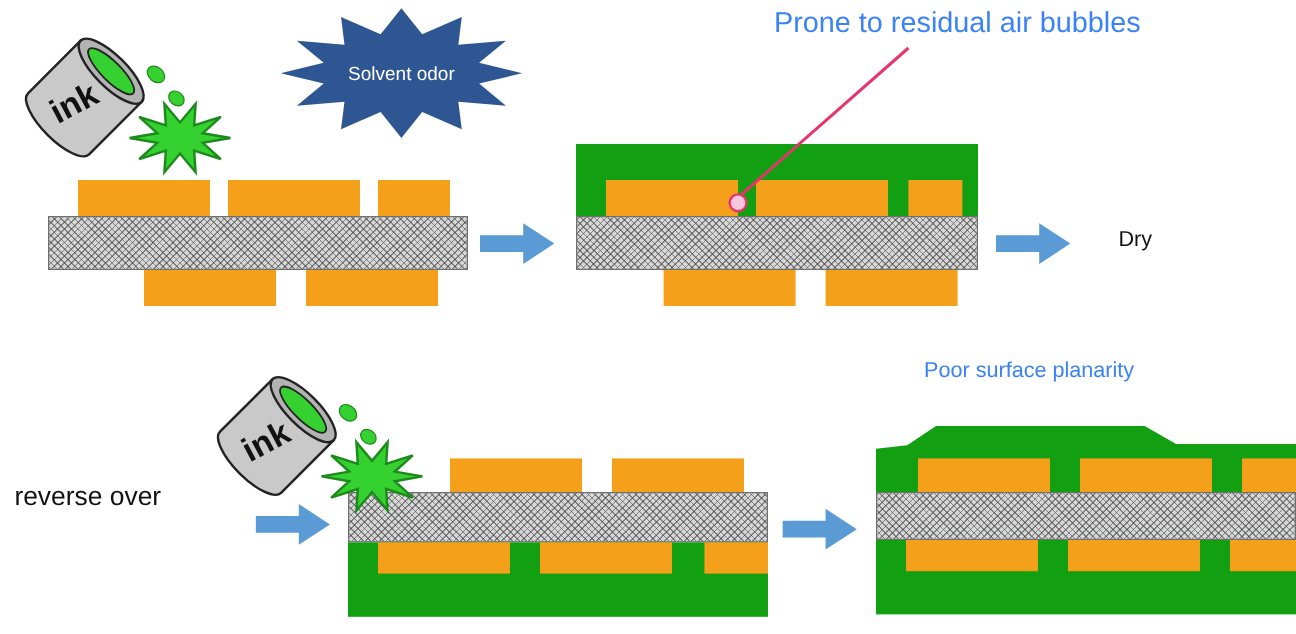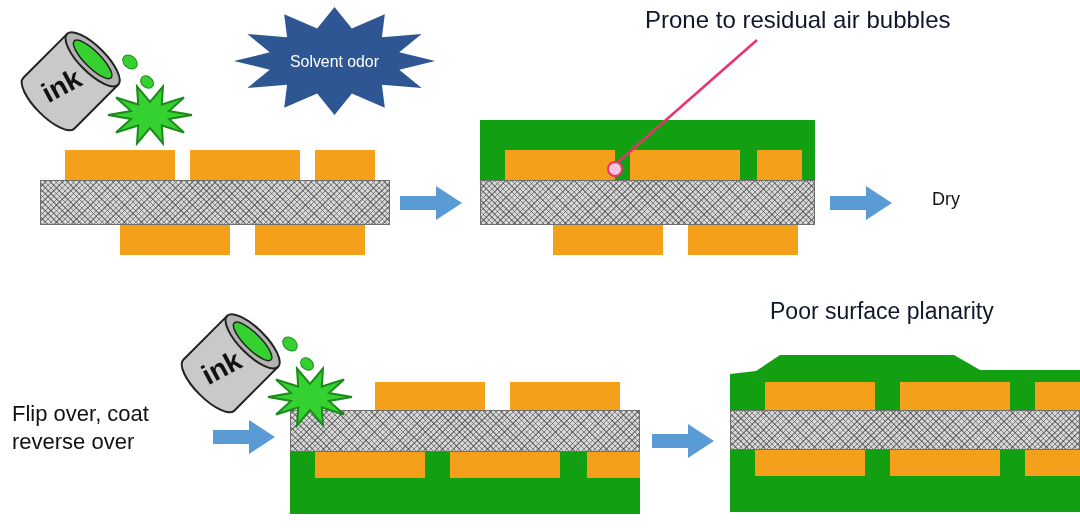--- a/index.html
+++ b/index.html
@@ -13,24 +13,24 @@
   .coat{position:absolute;background:#12A012;}
   .substrate{
     position:absolute;box-sizing:border-box;
     background-color:#d6d6d6;
     background-image:
       repeating-linear-gradient(45deg, rgba(60,60,60,.55) 0 1px, transparent 1px 4px),
       repeating-linear-gradient(-45deg, rgba(60,60,60,.55) 0 1px, transparent 1px 4px);
     border:1px solid #6f6f6f;
   }
   .label{position:absolute;white-space:nowrap;z-index:8;}
-  .label.red{color:#0f172a;}
+  .label.red{color:#3b82f6;}
   .label.dark{color:#111111;}
   .note-big{font-size:24px;}
-  .note-mid{font-size:23px;}
+  .note-mid{font-size:18px;}
   .note-dry{font-size:18px;}
   .flip-note{font-size:22px;line-height:28px;}
   .flip-note span{display:block;}
   .icon-layer{position:absolute;z-index:6;}
   .overlay{position:absolute;left:0;top:0;z-index:10;pointer-events:none;}
 </style>
 </head>
 <body>
 
 <div class="canvas">
@@ -82,21 +82,20 @@
   <div class="label dark note-dry" style="left:932px;top:189px;">Dry</div>
 
   <div class="label red note-big" style="left:645px;top:6px;">Prone to residual air bubbles</div>
 
   <svg class="overlay" width="1080" height="528">
     <line x1="757" y1="40" x2="617" y2="163" stroke="#E8336D" stroke-width="2.5"></line>
     <circle cx="615" cy="169" r="7" fill="#F7C6DD" stroke="#E8336D" stroke-width="2"></circle>
   </svg>
 
   <div class="label dark flip-note" style="left:12px;top:400px;">
-    <span>Flip over, coat</span>
     <span>reverse over</span>
   </div>
 
   <svg class="abs" style="left:213px;top:417px;z-index:4" width="62" height="40" viewBox="0 0 62 40">
     <polygon points="0,13 36,13 36,3 62,20 36,37 36,27 0,27" fill="#5B9BD5"></polygon>
   </svg>
 
   <div class="board" style="left:290px;top:382px;width:350px;height:132px;">
     <div class="pad" style="left:85px;top:0;width:110px;height:28px;"></div>
     <div class="pad" style="left:220px;top:0;width:110px;height:28px;"></div>

